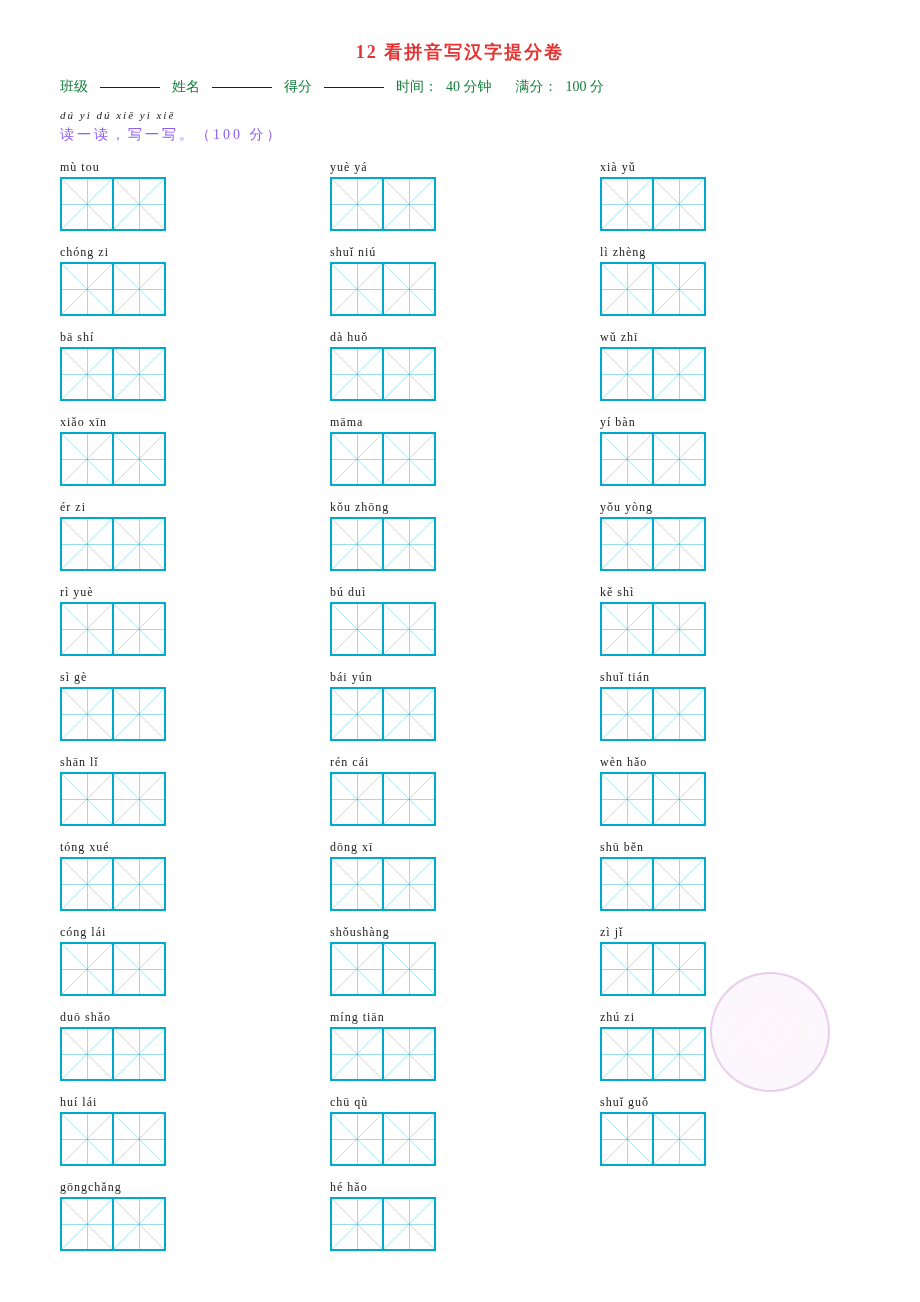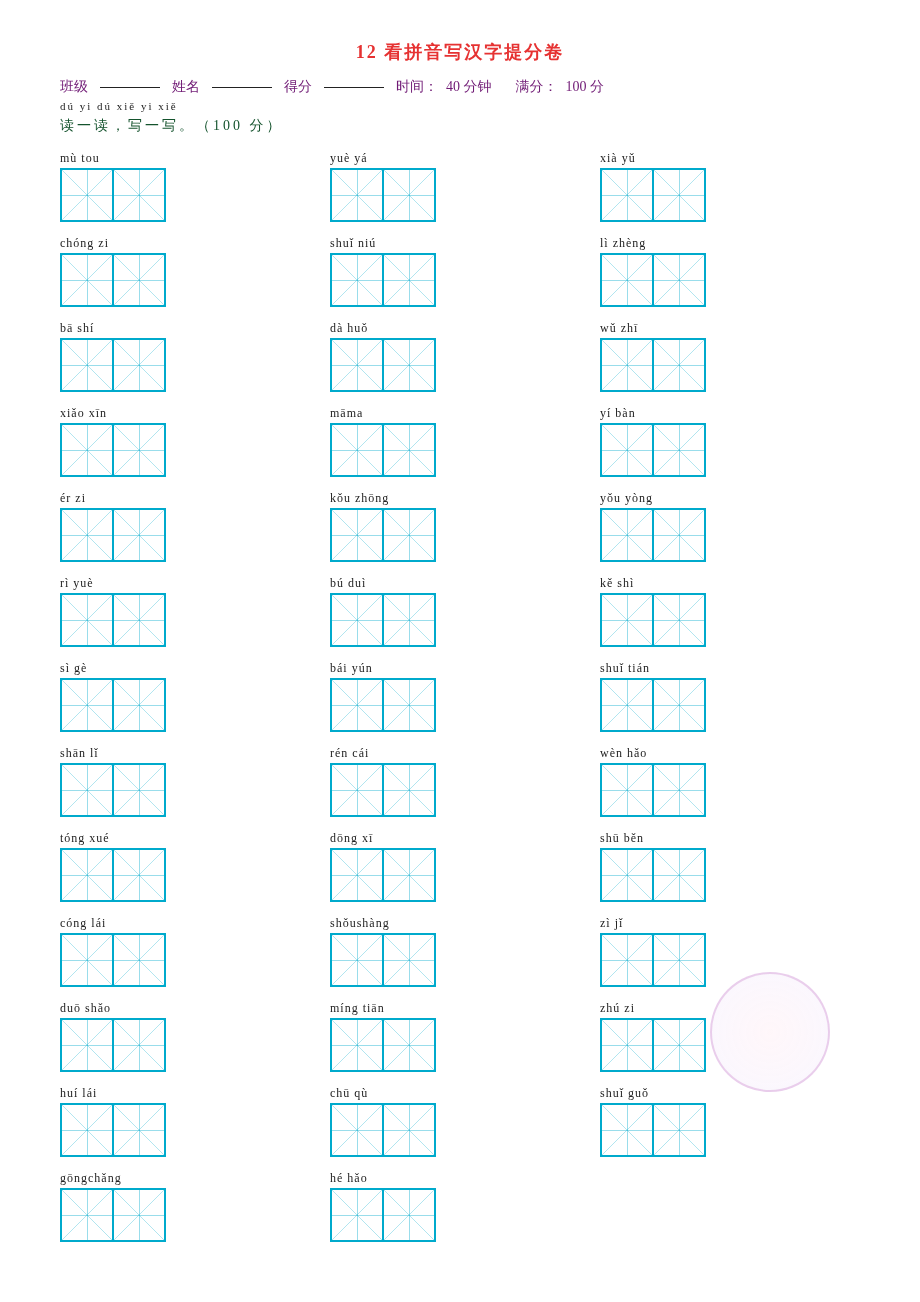--- a/index.html
+++ b/index.html
@@ -15,46 +15,47 @@
     .page-title {
       text-align: center;
       color: #e63232;
       font-size: 18px;
       font-weight: bold;
       margin-bottom: 14px;
       letter-spacing: 2px;
     }
     .info-line {
       font-size: 14px;
-      color: #701a75;
-      margin-bottom: 4px;
+      color: #15803d;
+      margin-bottom: 13px;
       display: flex;
       align-items: center;
       gap: 8px;
     }
     .info-line .blank {
       display: inline-block;
       border-bottom: 1px solid #222;
       width: 60px;
       margin: 0 4px;
     }
     .pinyin-label {
       font-size: 11px;
       color: #222;
       letter-spacing: 2px;
+      font-style: italic;
     }
     .instruction-line {
       display: flex;
       flex-direction: column;
       margin-bottom: 16px;
     }
     .instruction-main {
       font-size: 20px;
       font-weight: bold;
-      color: #14532d;
+      color: #8b5cf6;
       letter-spacing: 3px;
     }
     .instruction-main span {
       font-size: 14px;
       font-weight: normal;
     }
     .grid-area {
       display: grid;
       grid-template-columns: repeat(3, 1fr);
       gap: 14px 10px;

